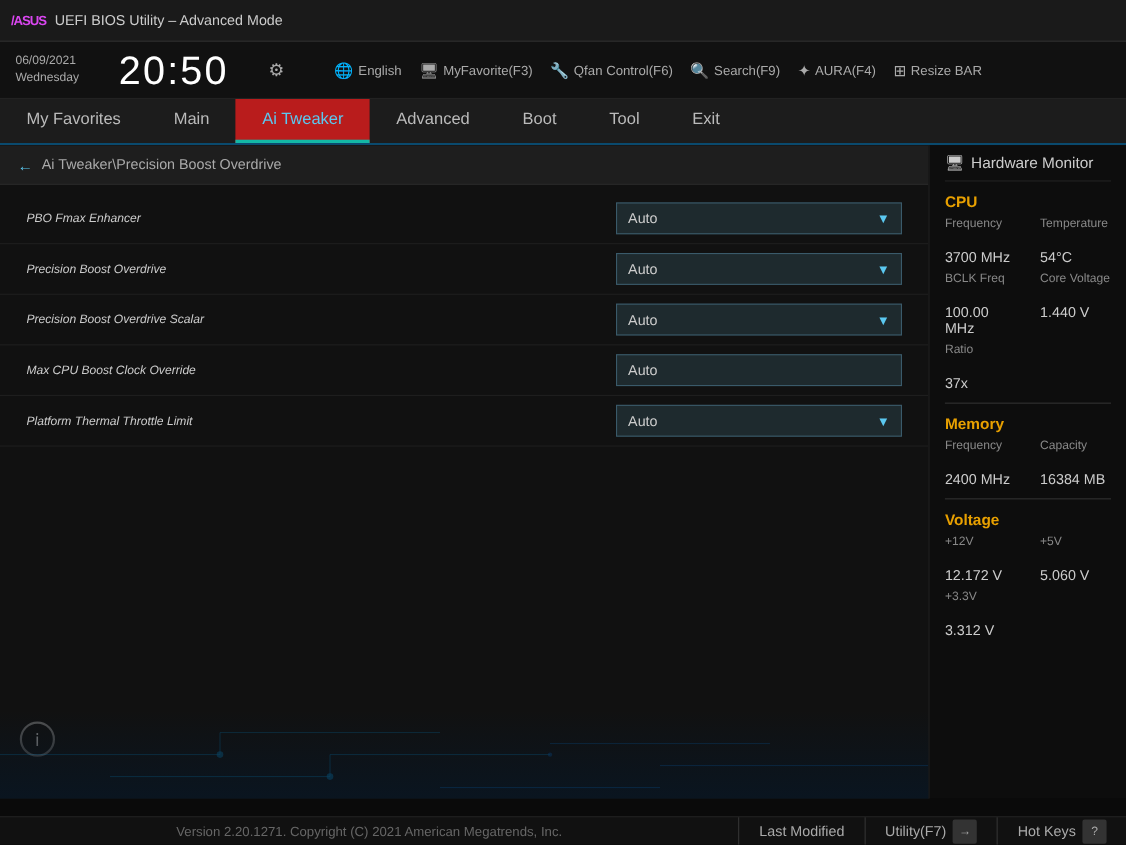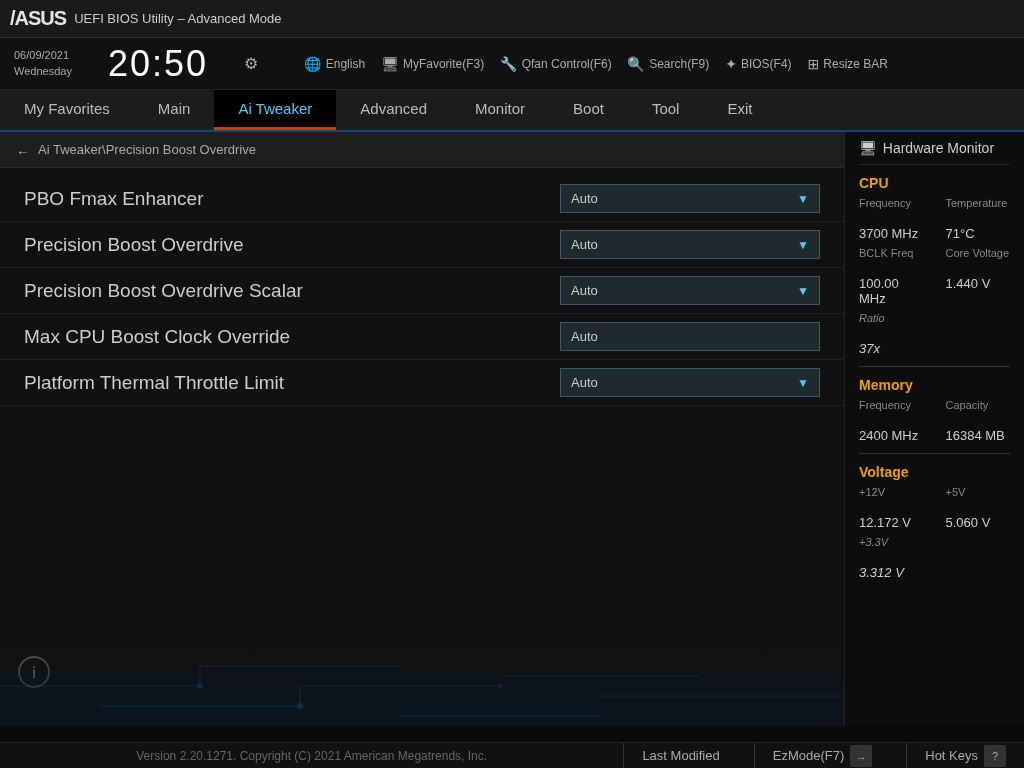--- a/index.html
+++ b/index.html
@@ -22,23 +22,23 @@
       padding: 0 10px;
       gap: 18px;
       border-bottom: 1px solid #333;
     }
     #topbar .logo {
       display: flex;
       align-items: center;
       gap: 8px;
     }
     .asus-logo {
-      color: #e5e5e5;
+      color: #d946ef;
       font-weight: bold;
-      font-size: 20px;
+      font-size: 12px;
       letter-spacing: -1px;
     }
     .bios-title {
       color: #ccc;
       font-size: 13px;
     }
     .topbar-item {
       display: flex;
       align-items: center;
       gap: 4px;
@@ -76,22 +76,22 @@
       display: flex;
       align-items: center;
       font-size: 15px;
       color: #bbb;
       cursor: pointer;
       border-bottom: 3px solid transparent;
       transition: color 0.2s;
     }
     .nav-item.active {
       color: #5bc8f0;
-      border-bottom: 3px solid #c2410c;
-      background: #000000;
+      border-bottom: 3px solid #14b8a6;
+      background: #b91c1c;
     }
 
     
     #content {
       display: flex;
       height: calc(768px - 38px - 52px - 42px - 42px);
     }
 
     
     #main-panel {
@@ -120,22 +120,23 @@
     }
     .setting-row {
       display: flex;
       align-items: center;
       height: 46px;
       padding: 0 24px;
       border-bottom: 1px solid #1e1e1e;
     }
     .setting-label {
       flex: 1;
-      font-size: 19px;
+      font-size: 11px;
       color: #ccc;
+      font-style: italic;
     }
     .setting-control {
       width: 260px;
     }
     .dropdown-select {
       width: 100%;
       background: #1e2a2e;
       border: 1px solid #3a5a6a;
       color: #ccc;
       padding: 6px 10px;
@@ -203,21 +204,21 @@
       gap: 6px 22px;
       margin-bottom: 6px;
     }
     .hw-label { font-size: 11px; color: #888; }
     .hw-value { font-size: 13px; color: #ccc; margin-top: 17px; }
     .hw-divider {
       border: none;
       border-top: 1px solid #333;
       margin: 10px 0;
     }
-    .hw-single { margin-bottom: 6px; font-style: italic; }
+    .hw-single { margin-bottom: 6px; }
 
     
     #bg-bottom {
       position: absolute;
       bottom: 42px;
       left: 0;
       right: 180px;
       height: 80px;
       background: linear-gradient(to top, #0a1520 0%, transparent 100%);
       pointer-events: none;
@@ -246,21 +247,21 @@
     }
     .version-text {
       flex: 1;
       text-align: center;
       font-size: 12px;
       color: #666;
     }
     .bottom-actions {
       display: flex;
       align-items: center;
-      gap: 16px;
+      gap: 0;
       height: 100%;
     }
     .bottom-btn {
       height: 100%;
       padding: 0 18px;
       display: flex;
       align-items: center;
       gap: 6px;
       font-size: 13px;
       color: #aaa;
@@ -309,35 +310,34 @@
     <div class="topbar-item">
       <span class="topbar-icon">🔧</span>
       <span>Qfan Control(F6)</span>
     </div>
     <div class="topbar-item">
       <span class="topbar-icon">🔍</span>
       <span>Search(F9)</span>
     </div>
     <div class="topbar-item">
       <span class="topbar-icon">✦</span>
-      <span>BIOS(F4)</span>
+      <span>AURA(F4)</span>
     </div>
     <div class="topbar-item">
       <span class="topbar-icon">⊞</span>
       <span>Resize BAR</span>
     </div>
   </div>
 </div>
 
 <div id="nav">
   <div class="nav-item">My Favorites</div>
   <div class="nav-item">Main</div>
   <div class="nav-item active">Ai Tweaker</div>
   <div class="nav-item">Advanced</div>
-  <div class="nav-item">Monitor</div>
   <div class="nav-item">Boot</div>
   <div class="nav-item">Tool</div>
   <div class="nav-item">Exit</div>
 </div>
 
 <div id="content">
 
   <div id="main-panel">
 
     <div id="breadcrumb">
@@ -405,21 +405,21 @@
     </div>
 
     <div class="hw-section-title">CPU</div>
     <div class="hw-grid">
       <div>
         <div class="hw-label">Frequency</div>
         <div class="hw-value">3700 MHz</div>
       </div>
       <div>
         <div class="hw-label">Temperature</div>
-        <div class="hw-value">71°C</div>
+        <div class="hw-value">54°C</div>
       </div>
       <div>
         <div class="hw-label">BCLK Freq</div>
         <div class="hw-value">100.00 MHz</div>
       </div>
       <div>
         <div class="hw-label">Core Voltage</div>
         <div class="hw-value">1.440 V</div>
       </div>
     </div>
@@ -481,21 +481,21 @@
   </svg>
 </div>
 
 <div id="bottom-bar">
   <span class="version-text">Version 2.20.1271. Copyright (C) 2021 American Megatrends, Inc.</span>
   <div class="bottom-actions">
     <div class="bottom-btn">
       <span>Last Modified</span>
     </div>
     <div class="bottom-btn">
-      <span>EzMode(F7)</span>
+      <span>Utility(F7)</span>
       <span class="btn-icon">→</span>
     </div>
     <div class="bottom-btn">
       <span>Hot Keys</span>
       <span class="btn-icon">?</span>
     </div>
   </div>
 </div>
 
 </body></html>

